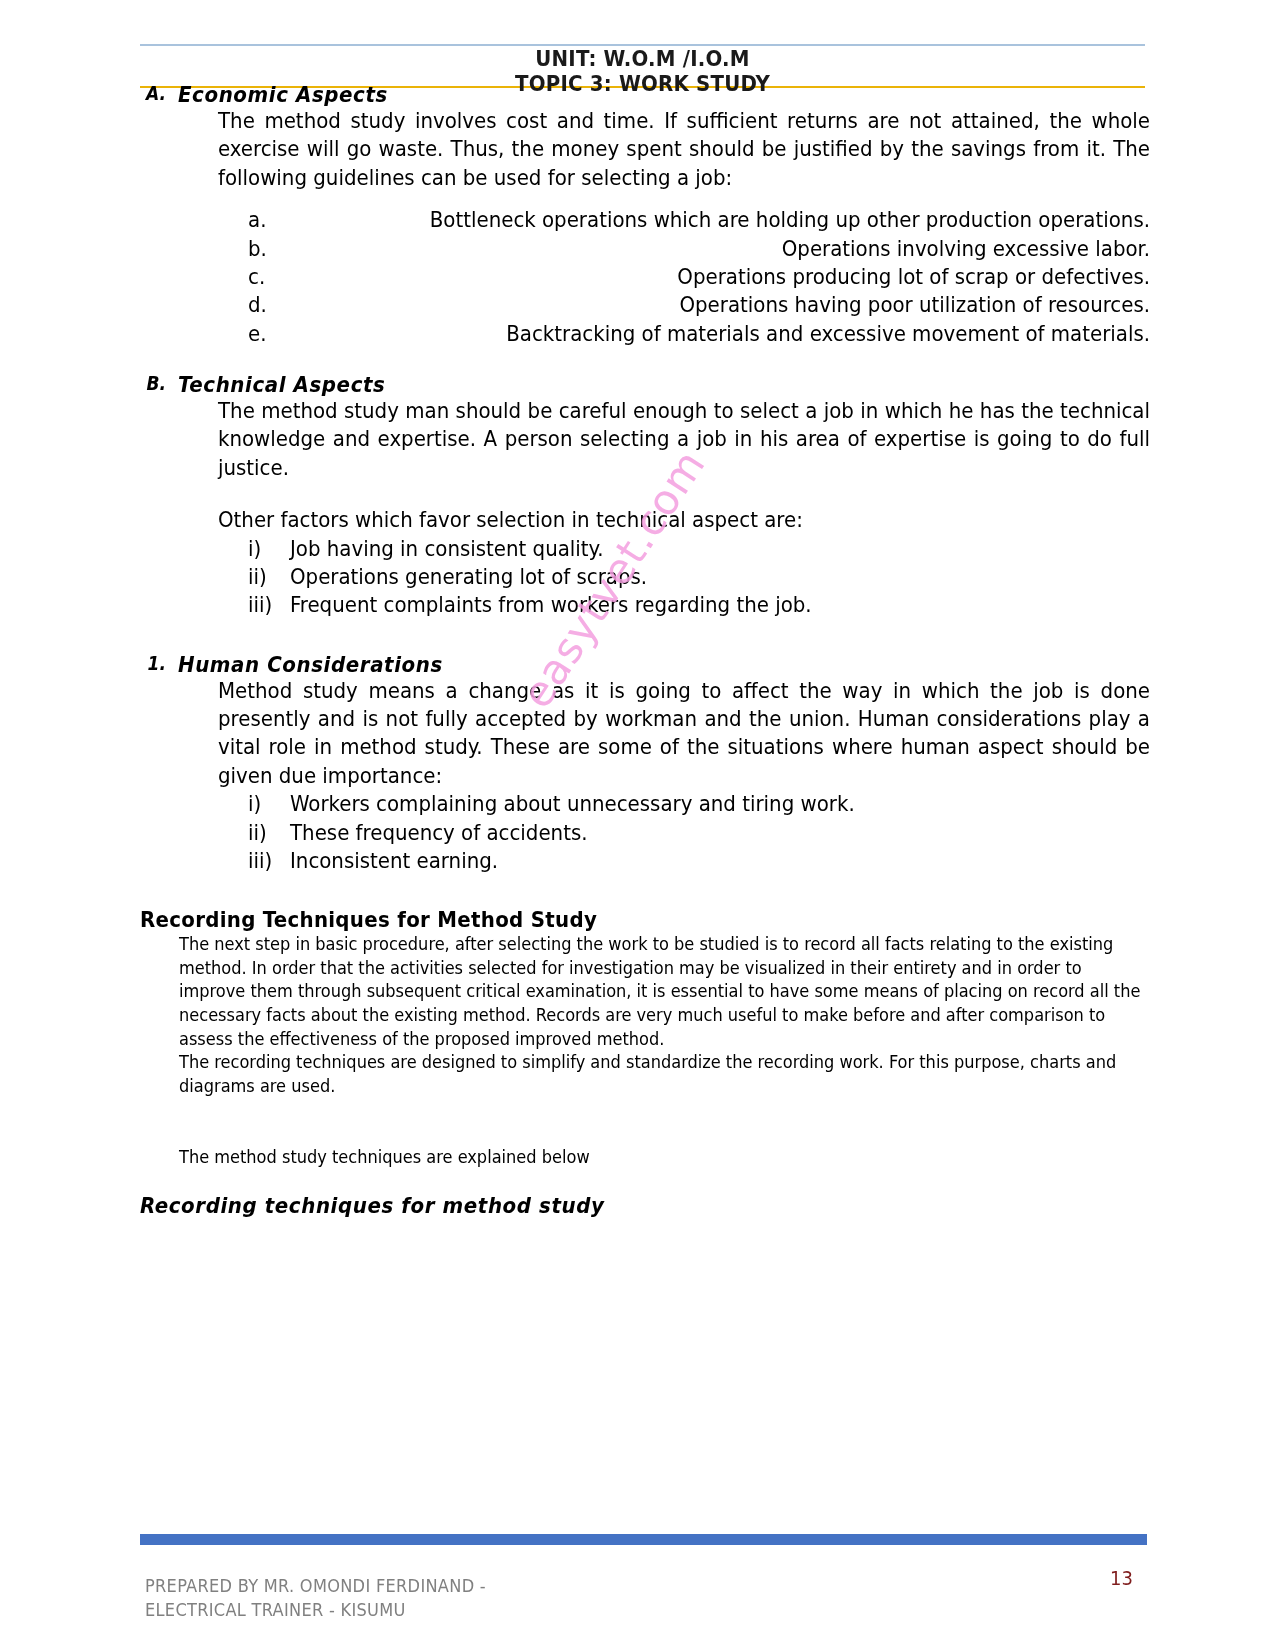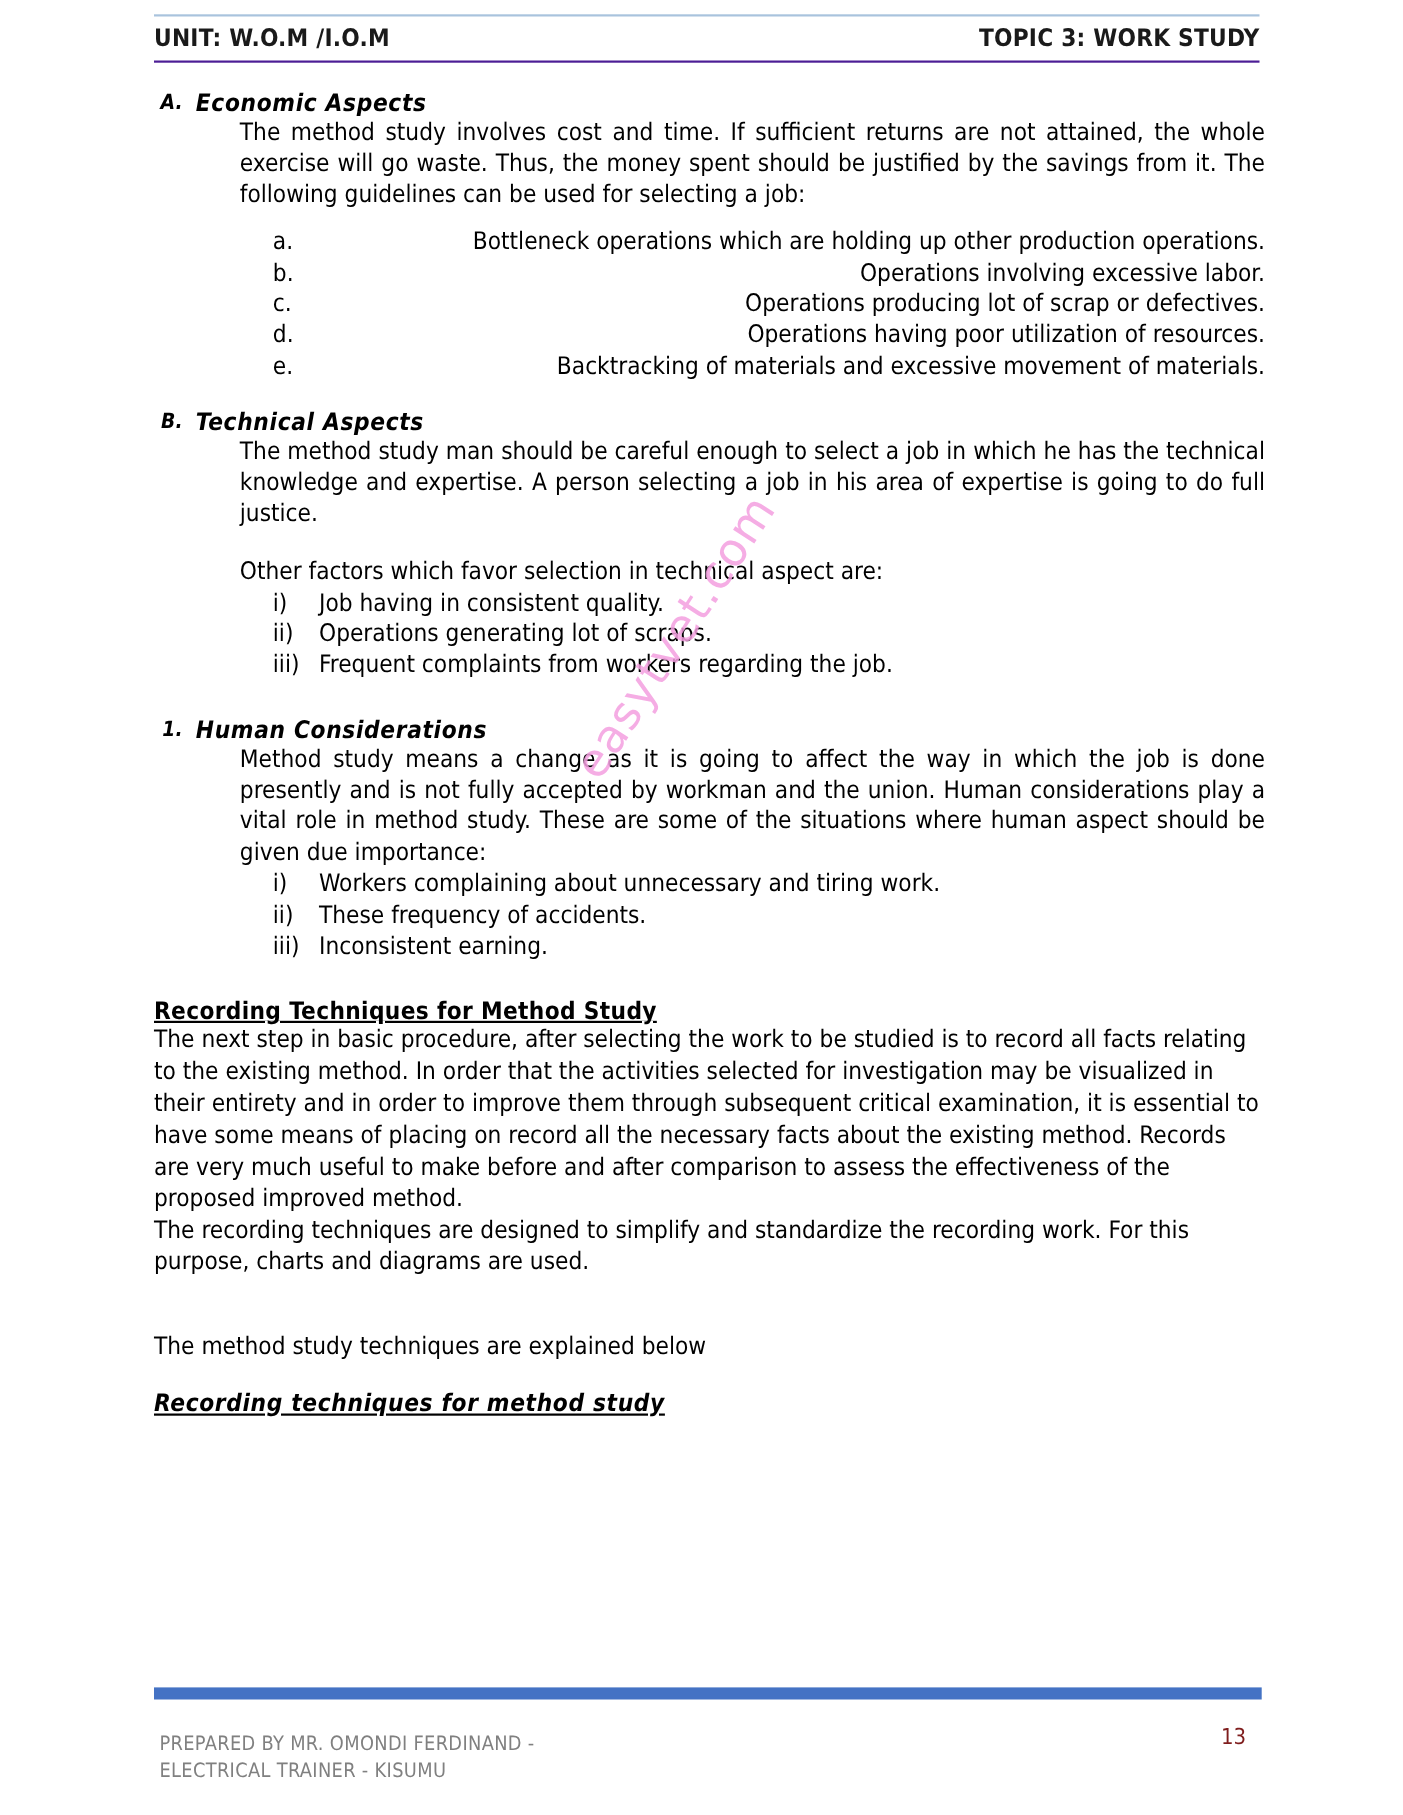--- a/index.html
+++ b/index.html
@@ -15,29 +15,30 @@
     font-family: "DejaVu Sans Condensed", "Liberation Sans Narrow", "Liberation Sans", sans-serif;
     color: #000000;
     overflow: hidden;
     box-sizing: border-box;
   }
 
   
   .header {
     position: absolute;
     left: 140px;
-    top: 13px;
+    top: 44px;
     width: 1005px;
     border-top: 2px solid #a9c3dd;
-    border-bottom: 2px solid #4c1d95;
+    border-bottom: 2px solid #eab308;
     height: 44px;
     display: flex;
     align-items: center;
     justify-content: space-between;
     box-sizing: border-box;
+    flex-direction: column;
   }
   .header-left, .header-right {
     font-size: 22px;
     font-weight: bold;
     letter-spacing: 0.2px;
     white-space: nowrap;
     color: #1a1a1a;
   }
 
   
@@ -102,29 +103,29 @@
   .romanlist .li { display: flex; }
   .romanlist .li .mk {
     flex: 0 0 42px;
     width: 42px;
   }
 
   .blockheading {
     font-size: 22px;
     font-weight: bold;
     letter-spacing: 0.3px;
-    text-decoration: underline;
   }
   .blockheading.italic {
     font-style: italic;
     letter-spacing: 0.6px;
   }
   .bodytext {
-    font-size: 22px;
+    font-size: 18px;
     line-height: 1.31;
+    margin-left: 39px;
   }
   .sp-md { height: 24px; }
   .sp-lg { height: 32px; }
 
   
   .watermark {
     position: absolute;
     left: 512px;
     top: 690px;
     font-family: "DejaVu Sans", "Liberation Sans", sans-serif;

